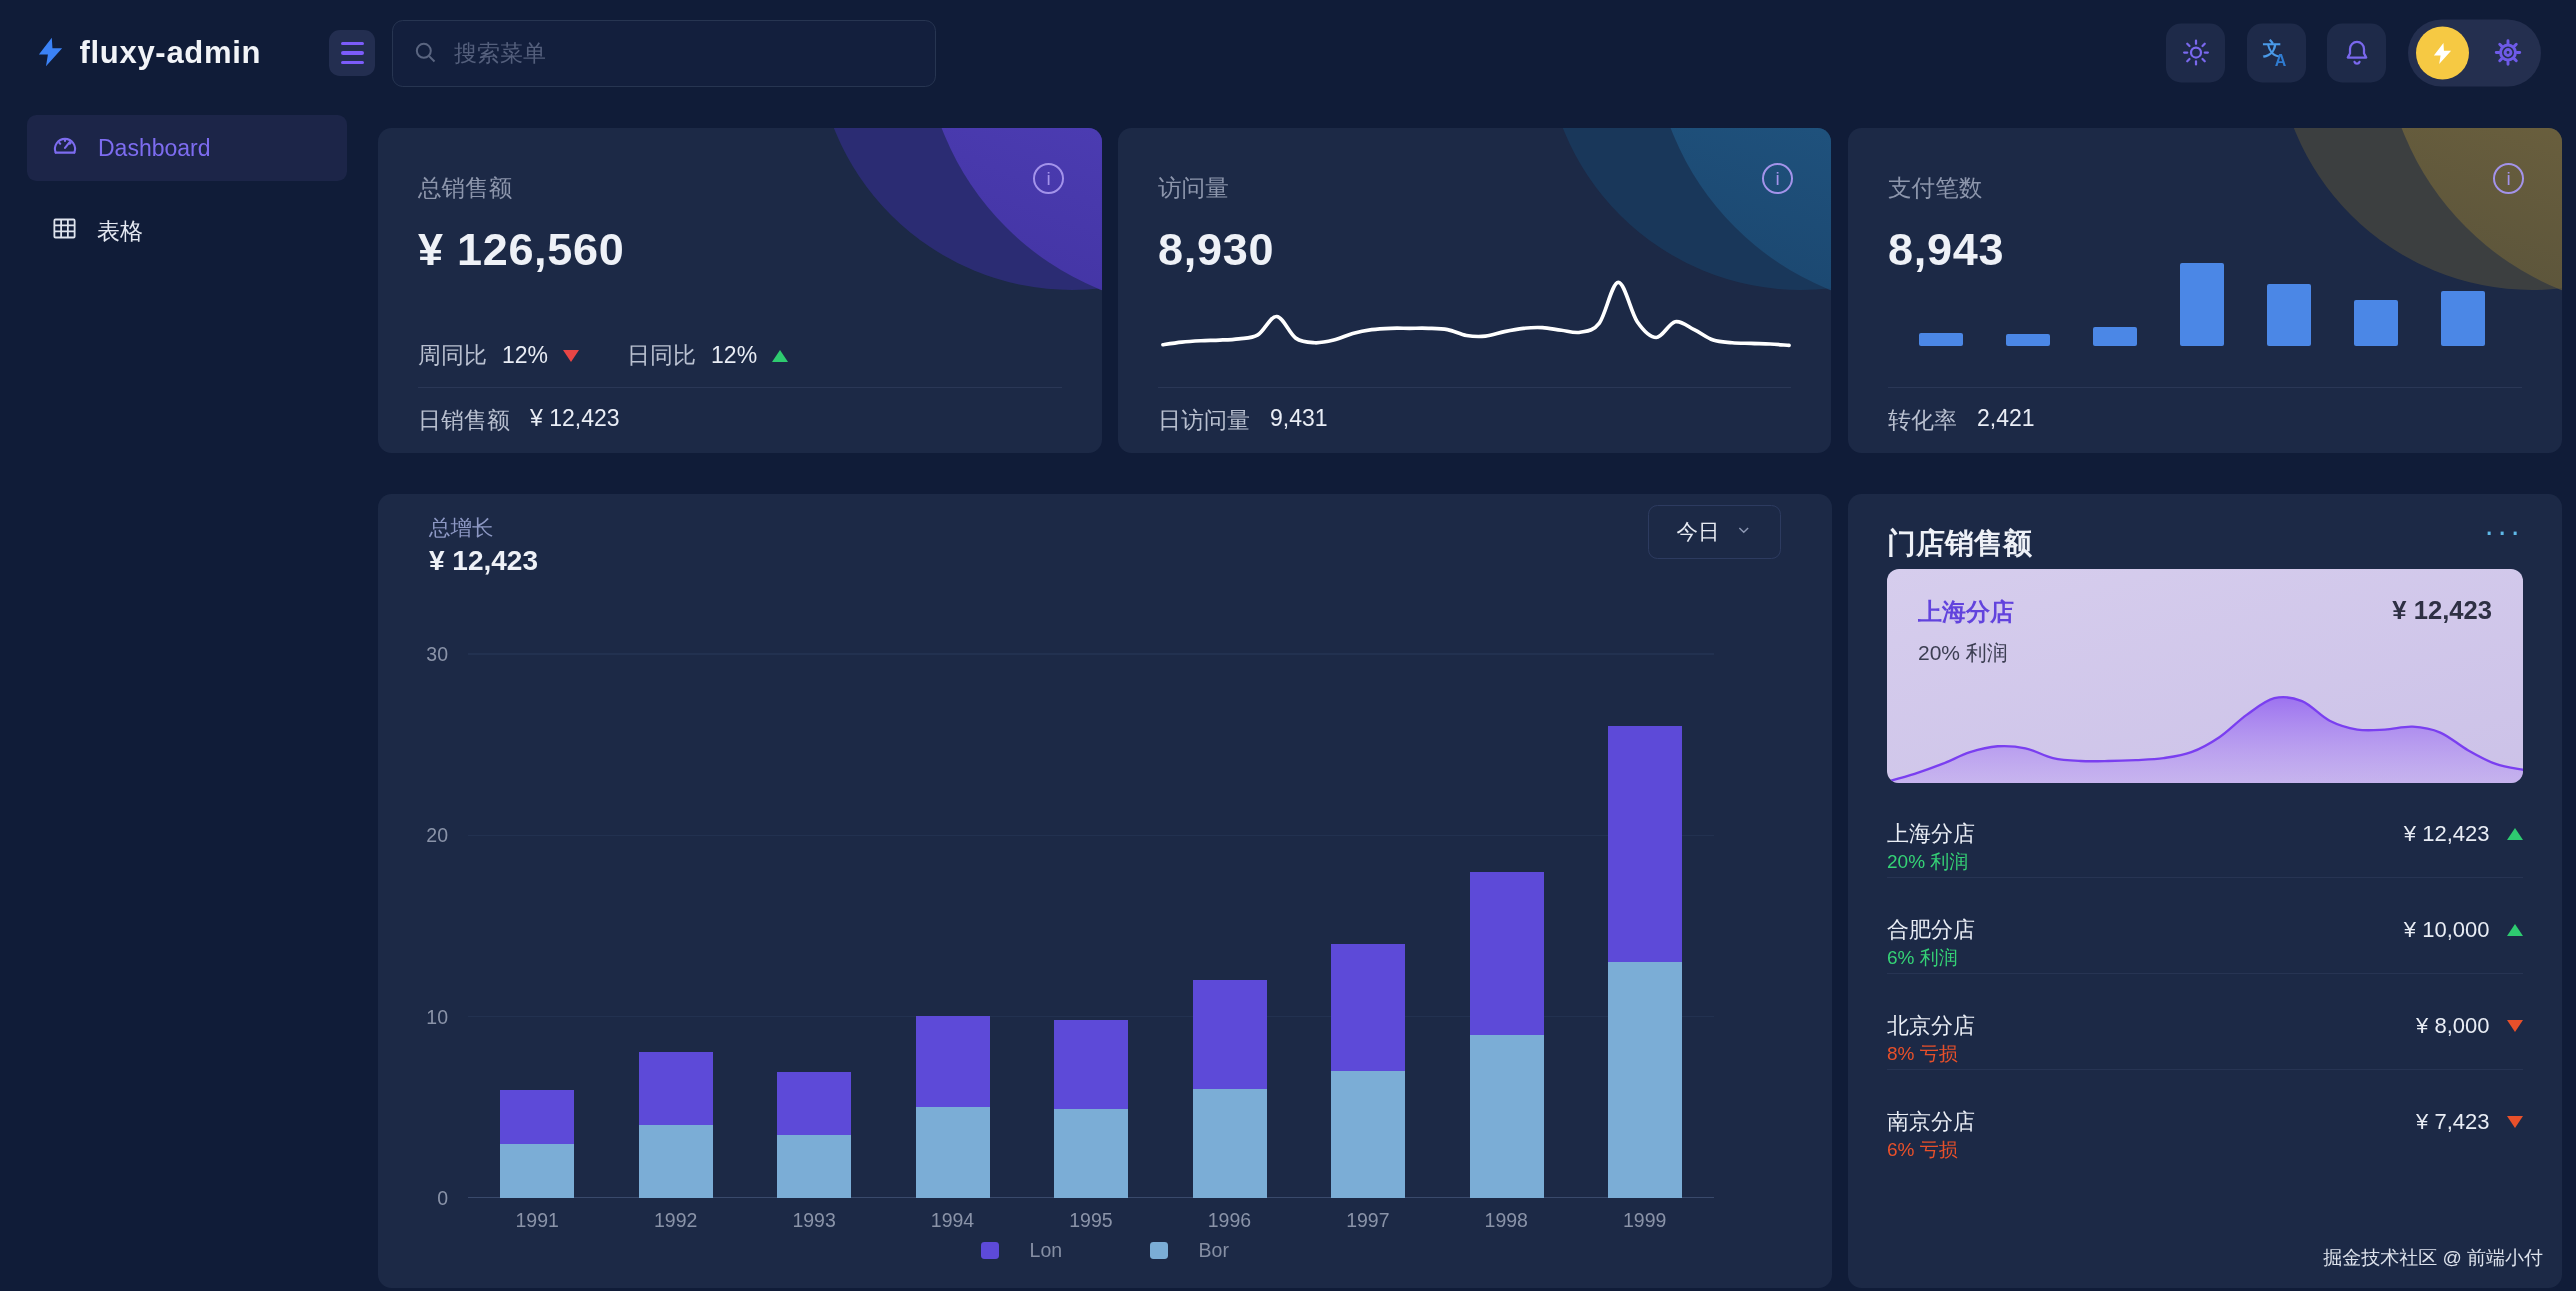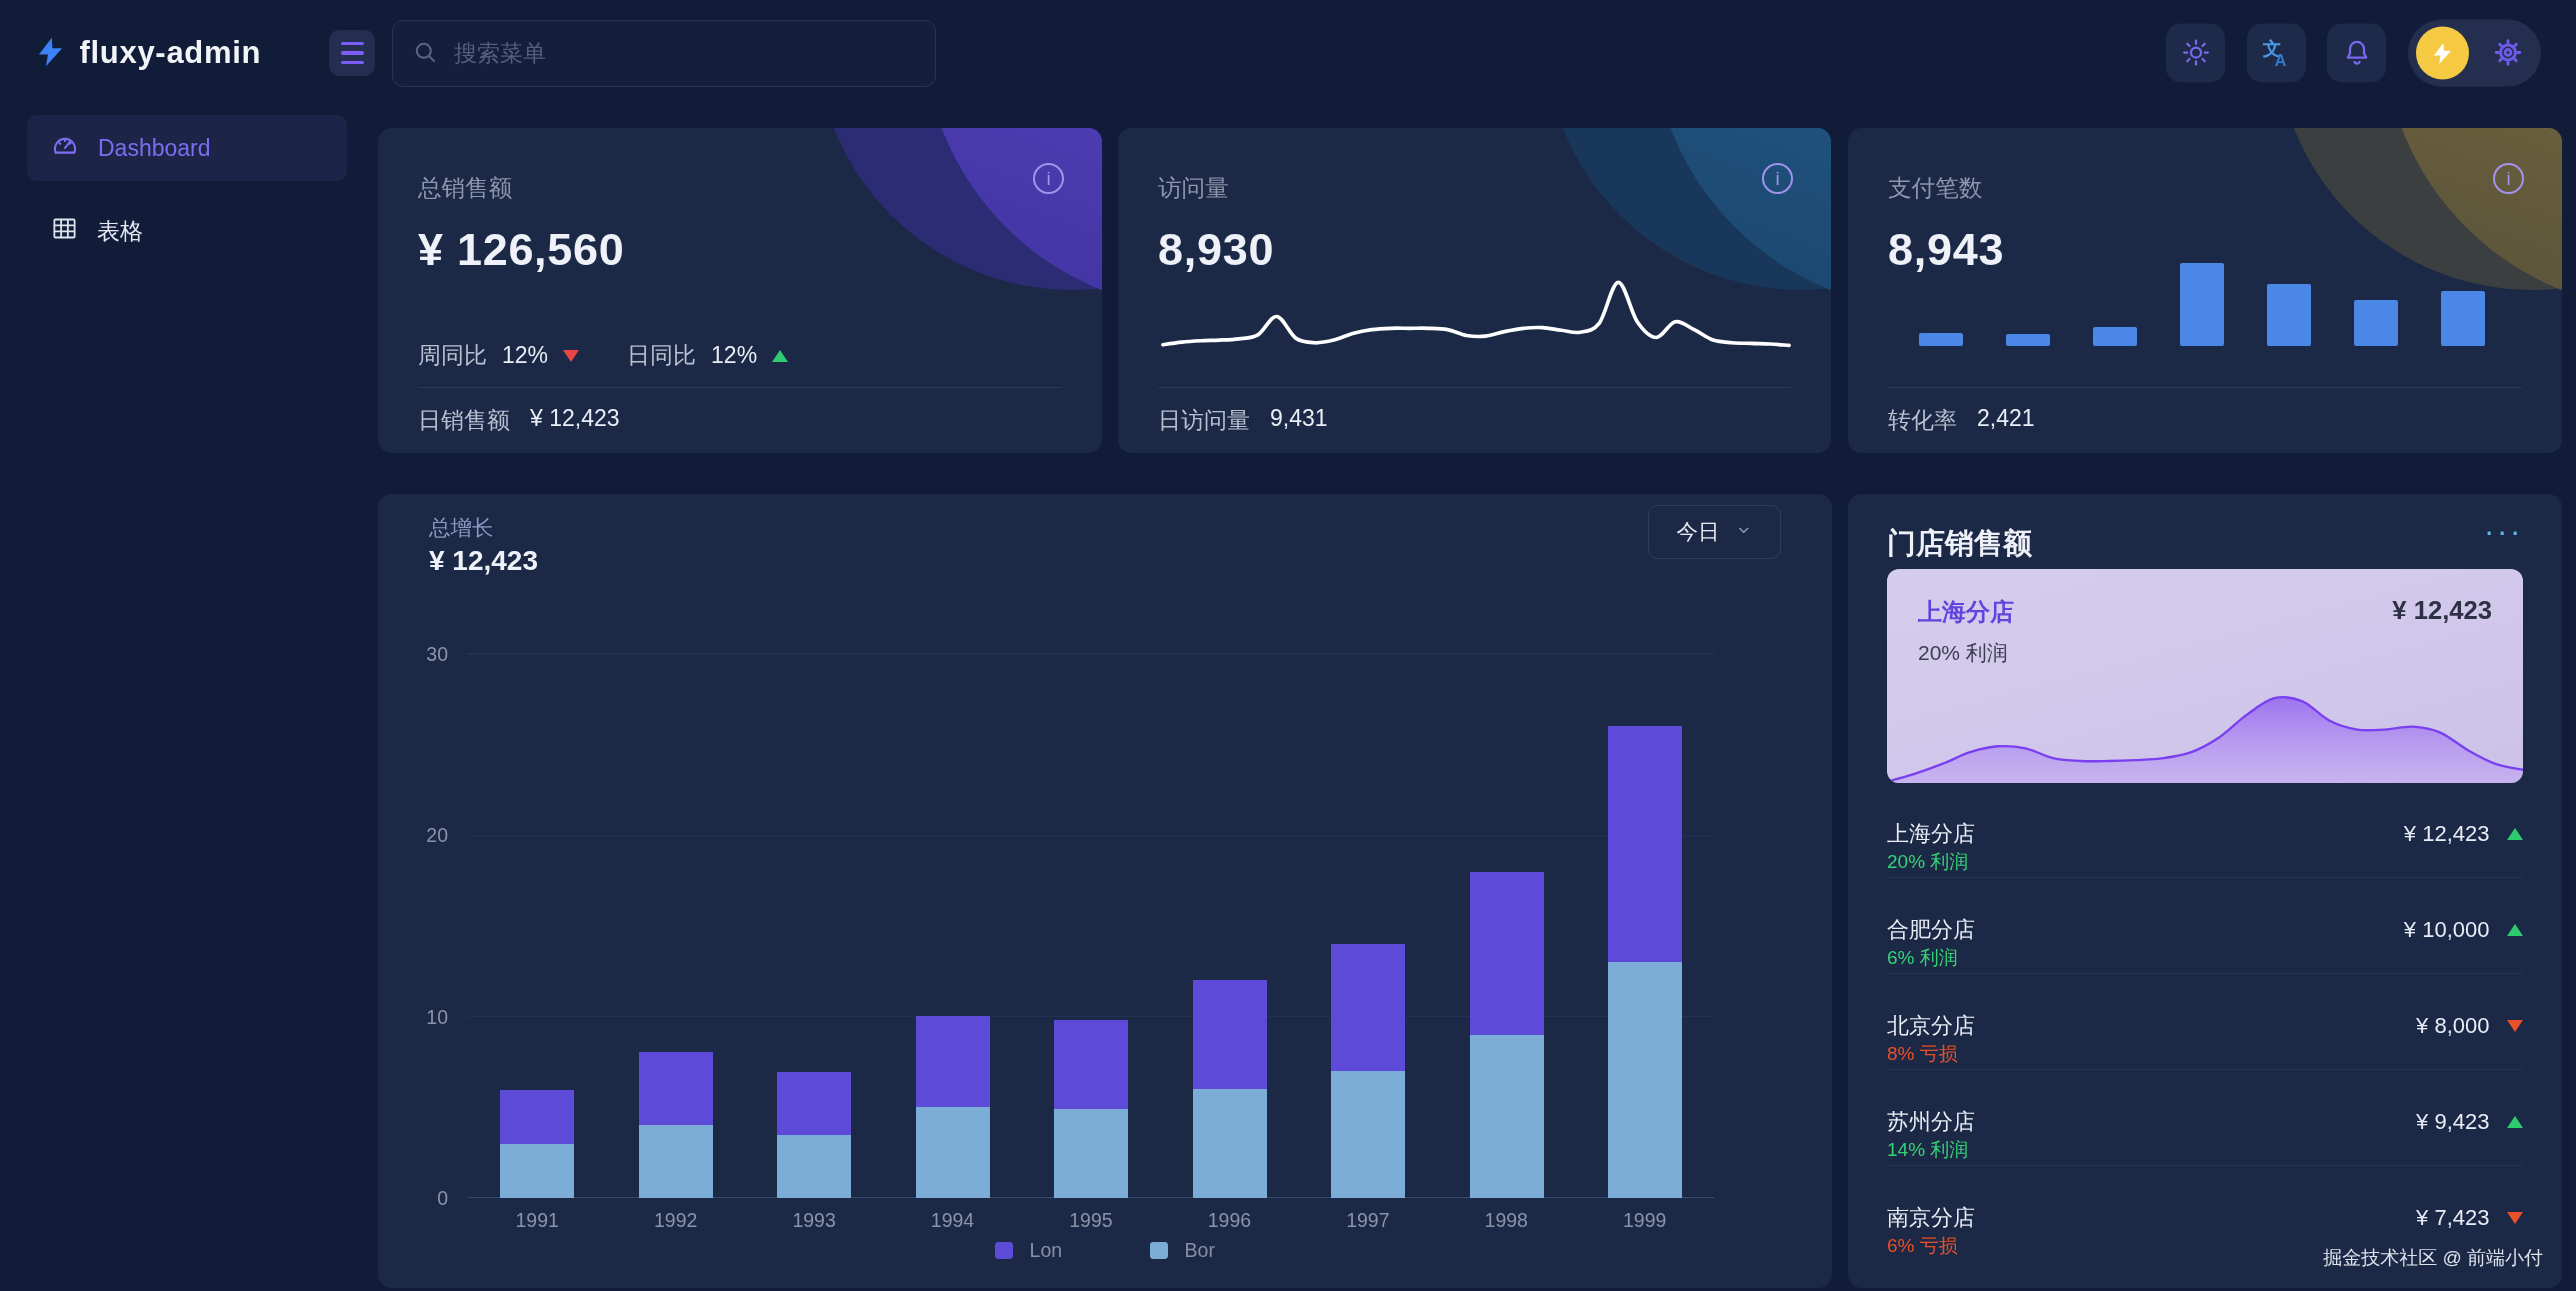--- a/index.html
+++ b/index.html
@@ -72,21 +72,21 @@
   .growth-value{position:absolute;left:51px;top:51px;font-size:28px;font-weight:600;color:var(--text)}
   .range-btn{position:absolute;right:51px;top:10.8px;height:54px;padding:0 28px;border:1.3px solid #2d3b60;border-radius:9.4px;display:flex;align-items:center;gap:15px;font-size:21.5px;color:#e8ebf3;cursor:pointer}
   .plot{position:absolute;left:90px;top:160px;width:1246px;height:544px}
   .gridline{position:absolute;left:0;right:0;height:1.3px;background:var(--grid)}
   .gridline.zero{background:var(--axis)}
   .ytick{position:absolute;right:calc(100% + 20px);transform:translateY(-50%);font-size:19.5px;color:var(--dim)}
   .bargroup{position:absolute;bottom:0;width:74px;display:flex;flex-direction:column-reverse}
   .xlabels{position:absolute;left:90px;top:715px;width:1246px;display:flex}
   .xlabels div{flex:1;text-align:center;font-size:19.5px;color:var(--dim)}
   .legend{position:absolute;left:0;right:0;top:745px;display:flex;justify-content:center;gap:88px}
-  .legend-item{display:flex;align-items:center;gap:17px;font-size:19.5px;color:#868fa4;cursor:pointer}
+  .legend-item{display:flex;align-items:center;gap:31px;font-size:19.5px;color:#868fa4;cursor:pointer}
   .legend-item i{width:17.5px;height:17.5px;border-radius:3.4px}
 
   
   .stores-title{position:absolute;left:39px;top:30px;font-size:29px;font-weight:600;color:var(--text)}
   .more-icon{position:absolute;right:39px;top:20px;font-size:31px;color:#5fb9e8;cursor:pointer;letter-spacing:2.7px}
   .highlight{position:absolute;left:39px;top:75px;right:39px;height:214px;border-radius:12px;background:linear-gradient(165deg,#d6cded,#ccc2e8);overflow:hidden}
   .hl-name{position:absolute;left:31px;top:27px;font-size:24px;font-weight:600;color:#6243dd}
   .hl-value{position:absolute;right:31px;top:27px;font-size:25.6px;font-weight:600;color:#2e3044}
   .hl-sub{position:absolute;left:31px;top:70px;font-size:21px;color:#3c3e52}
   .hl-chart{position:absolute;left:0;right:0;bottom:0;height:113px}
@@ -380,28 +380,20 @@
         </div>
         <div class="store-row">
           <div class="sr-name">北京分店</div>
           <div class="sr-sub loss">8% 亏损</div>
           <div class="sr-right">
             <span class="sr-value">¥ 8,000</span>
             <span class="tri down"></span>
           </div>
         </div>
         <div class="store-row">
-          <div class="sr-name">苏州分店</div>
-          <div class="sr-sub profit">14% 利润</div>
-          <div class="sr-right">
-            <span class="sr-value">¥ 9,423</span>
-            <span class="tri up"></span>
-          </div>
-        </div>
-        <div class="store-row">
           <div class="sr-name">南京分店</div>
           <div class="sr-sub loss">6% 亏损</div>
           <div class="sr-right">
             <span class="sr-value">¥ 7,423</span>
             <span class="tri down"></span>
           </div>
         </div>
       </div>
     <div class="credit">掘金技术社区 @ 前端小付</div>
   </div>

